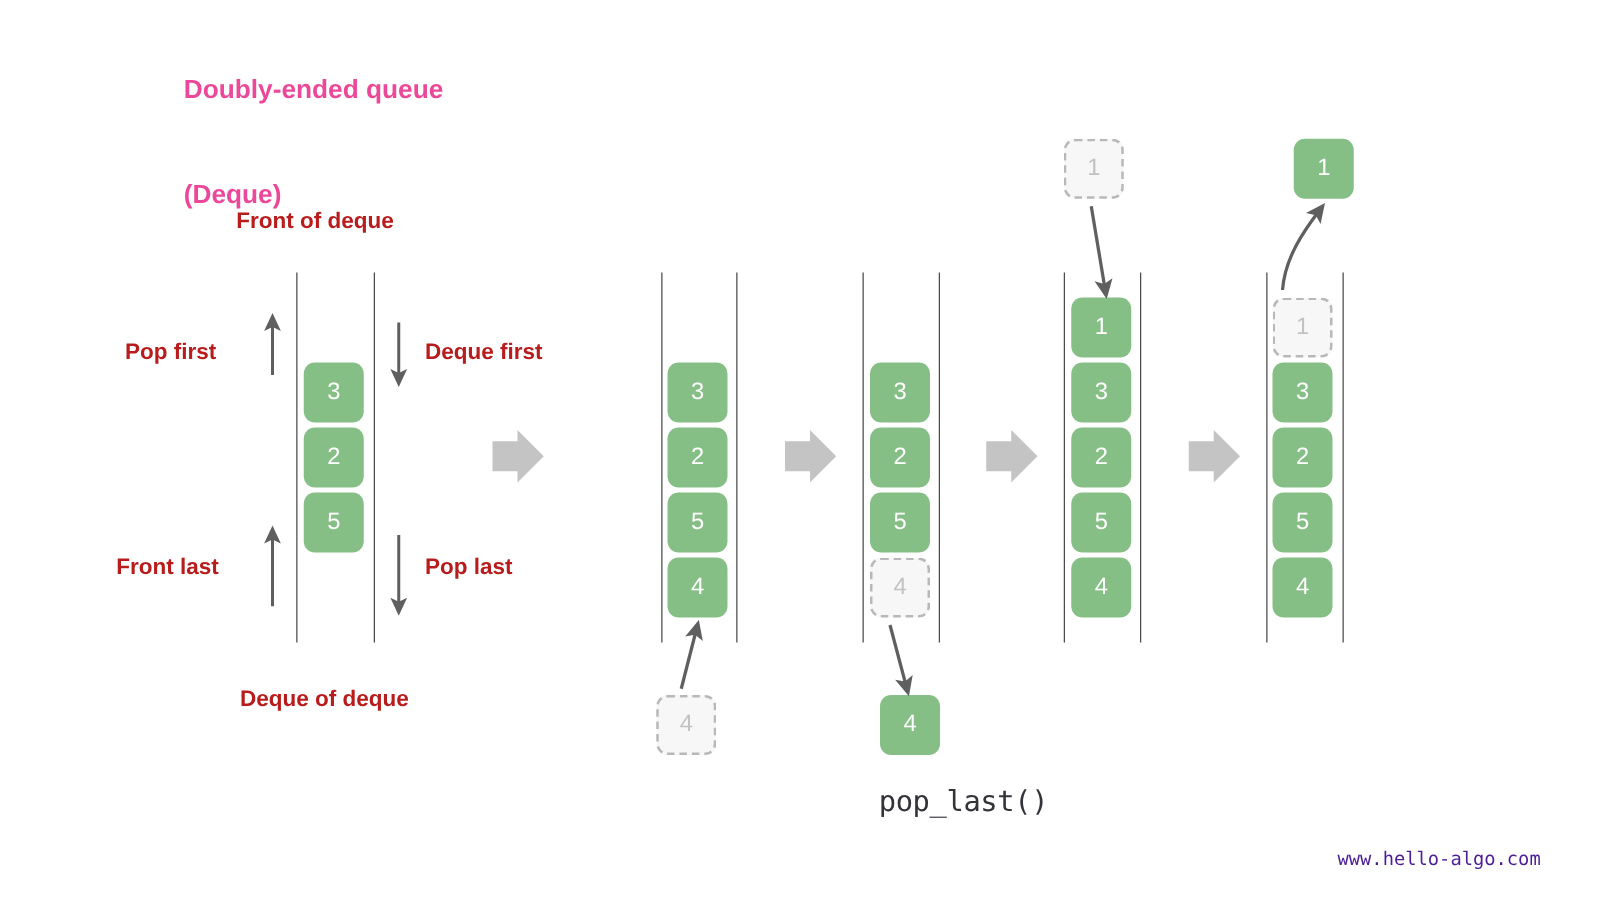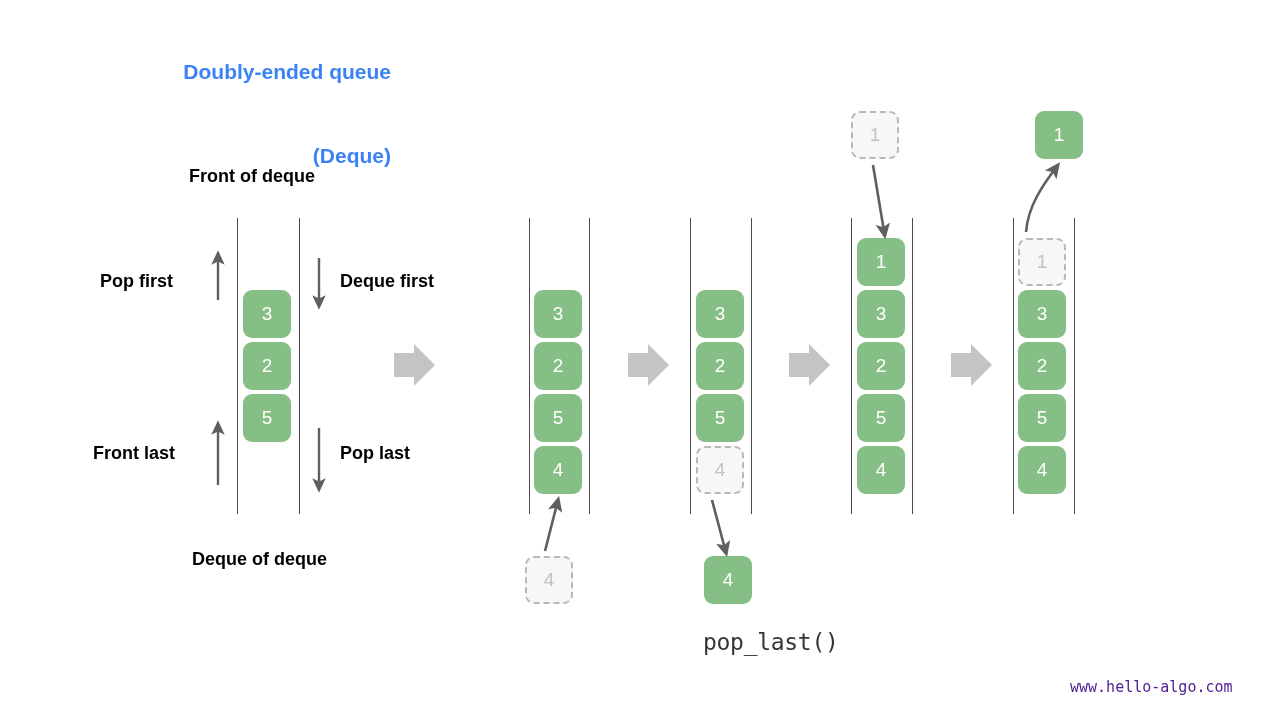--- a/index.html
+++ b/index.html
@@ -10,29 +10,29 @@
     width: 1280px; height: 720px;
     position: relative;
     overflow: hidden;
     font-family: "Liberation Sans", sans-serif;
   }
   .stage { position: absolute; inset: 0; }
 
   
   .title {
     position: absolute;
-    color: #3b82f6;
+    color: #ec4899;
     font-weight: bold;
     font-size: 21px;
-    text-align: right;
+    text-align: left;
     white-space: nowrap;
   }
   .bold-label {
     position: absolute;
-    color: #000000;
+    color: #b91c1c;
     font-weight: bold;
     font-size: 18px;
     white-space: nowrap;
   }
   .mono-label {
     position: absolute;
     color: #33333A;
     font-family: "DejaVu Sans Mono", "Liberation Mono", monospace;
     font-size: 23px;
     white-space: nowrap;

